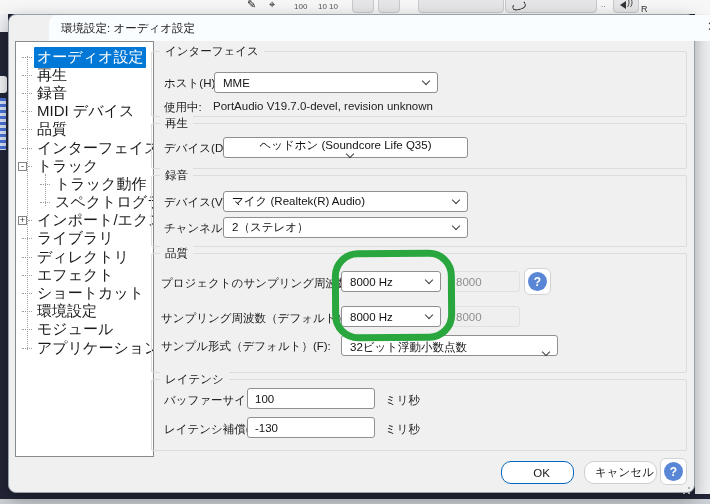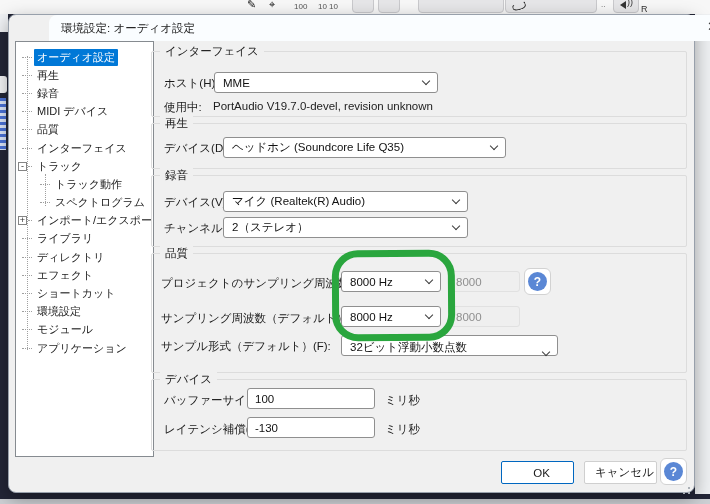--- a/index.html
+++ b/index.html
@@ -34,21 +34,21 @@
     border:1px solid #98a0ab;border-radius:8px;box-shadow:0 6px 18px rgba(0,0,0,.35);}
   .titlebar{position:absolute;left:0;top:0;width:100%;height:26px;background:#fafdff;border-radius:8px 8px 0 0;margin-left:40px;}
   .title{position:absolute;left:12px;top:6px;font-size:11.5px;color:#1b1b1b;}
   .close{position:absolute;right:13px;top:4px;font-size:13px;color:#333;cursor:pointer;padding:0 3px;}
 
   
   .tree{position:absolute;left:6px;top:26px;width:139px;height:416px;background:#fff;border:1px solid #868b90;overflow:hidden;padding-top:6px;}
   .vline{position:absolute;border-left:1px dotted #a0a0a0;}
   .vline-root{left:11px;top:14px;height:294px;}
   .vline-track{left:29px;top:132px;height:32px;}
-  .tree-row{display:flex;align-items:center;height:18.2px;padding-left:6px;font-size:11px;color:#1a1a1a;cursor:pointer;white-space:nowrap;}
+  .tree-row{display:flex;align-items:center;height:18.2px;padding-left:6px;font-size:15px;color:#1a1a1a;cursor:pointer;white-space:nowrap;}
   .tree-row .dots{width:10px;border-top:1px dotted #a0a0a0;margin-right:2px;flex:none;}
   .tree-row .expander{display:none;width:9px;height:9px;border:1px solid #848484;background:#fff;flex:none;
     font-size:9px;line-height:7px;text-align:center;color:#333;margin-right:1px;margin-left:-4px;}
   .tree-row.exp-minus .expander,.tree-row.exp-plus .expander{display:inline-block;}
   .tree-row.exp-minus .expander::before{content:"-";}
   .tree-row.exp-plus .expander::before{content:"+";}
   .tree-row.exp-minus .dots,.tree-row.exp-plus .dots{width:4px;}
   .tree-row.depth-1{padding-left:24px;}
   .tree-label{padding:1px 3px;border-radius:1px;}
   .tree-row.selected .tree-label{background:var(--selection-blue);color:#fff;}
@@ -68,21 +68,21 @@
   .dimbox{position:absolute;height:21px;background:#efefef;border:1px solid #e1e1e1;border-radius:3px;
     display:flex;align-items:center;padding:0 7px;font-size:11.5px;color:#8f8f8f;}
   .textbox{position:absolute;height:21px;background:#fff;border:1px solid #8f8f8f;border-radius:3px;
     padding:0 7px;font-size:11.5px;color:#111;outline:none;}
   .helpbtn{position:absolute;width:27px;height:27px;background:#fff;border:1px solid #d2d2d2;border-radius:6px;
     display:flex;align-items:center;justify-content:center;cursor:pointer;}
   .help-circle{width:19px;height:19px;border-radius:50%;background:var(--help-blue);color:#fff;
     font-size:12px;font-weight:bold;display:flex;align-items:center;justify-content:center;}
 
   
-  .btn{position:absolute;height:23px;background:#fff;border-radius:2px;font-size:11.5px;color:#1a1a1a;
+  .btn{position:absolute;height:23px;background:#fff;border-radius:10px;font-size:11.5px;color:#1a1a1a;
     display:flex;align-items:center;justify-content:center;cursor:pointer;padding-left:8px;}
   .btn-ok{left:492px;top:446px;width:73px;border:1px solid #0067c0;}
   .btn-cancel{left:575px;top:446px;width:73px;border:1px solid #cfcfcf;}
   .helpbtn-footer{left:651px;top:443px;}
   .grip{position:absolute;right:4px;bottom:3px;width:2px;height:2px;background:#aab0b6;
     box-shadow:-5px 5px 0 #aab0b6,0 5px 0 #aab0b6,-5px 0 0 transparent;}
 
   
   .green-annotation{position:absolute;left:332px;top:250px;width:123px;height:91px;
     border:7px solid var(--accent-green);border-radius:26px;transform:rotate(-.4deg);pointer-events:none;z-index:50;}
@@ -240,21 +240,21 @@
       <span>MME</span>
       <span class="chev"></span>
     </div>
     <span class="lbl" style="left:155px;top:85px;">使用中:</span>
     <span class="val" style="left:204px;top:85px;text-align:right;">PortAudio V19.7.0-devel, revision unknown</span>
 
     <div class="group g2">
       <span class="group-label">再生</span>
     </div>
     <span class="lbl" style="left:155px;top:126px;">デバイス(D):</span>
-    <div class="combo" style="left:214px;top:122px;width:283px;">
+    <div class="combo" style="left:214px;top:122px;width:245px;flex-direction:column;">
       <span>ヘッドホン (Soundcore Life Q35)</span>
       <span class="chev"></span>
     </div>
 
     <div class="group g3">
       <span class="group-label">録音</span>
     </div>
     <span class="lbl" style="left:155px;top:180px;">デバイス(V):</span>
     <div class="combo" style="left:214px;top:176px;width:245px;">
       <span>マイク (Realtek(R) Audio)</span>
@@ -284,21 +284,21 @@
       <span class="chev"></span>
     </div>
     <div class="dimbox" style="left:439px;top:291px;width:72px;">8000</div>
     <span class="lbl" style="left:152px;top:324px;">サンプル形式（デフォルト）(F):</span>
     <div class="combo" style="left:332px;top:320px;width:217px;align-items:flex-end;">
       <span>32ビット浮動小数点数</span>
       <span class="chev"></span>
     </div>
 
     <div class="group g5">
-      <span class="group-label">デバイス</span>
+      <span class="group-label">レイテンシ</span>
     </div>
     <span class="lbl" style="left:155px;top:378px;">バッファーサイズ(B):</span>
     <input class="textbox" style="left: 238px; top: 373px; width: 128px;" value="100">
     <span class="lbl" style="left:376px;top:378px;">ミリ秒</span>
     <span class="lbl" style="left:155px;top:407px;">レイテンシ補償(L):</span>
     <input class="textbox" style="left: 238px; top: 402px; width: 128px;" value="-130">
     <span class="lbl" style="left:376px;top:407px;">ミリ秒</span>
 
     <div class="btn btn-ok">OK</div>
     <div class="btn btn-cancel">キャンセル</div>

